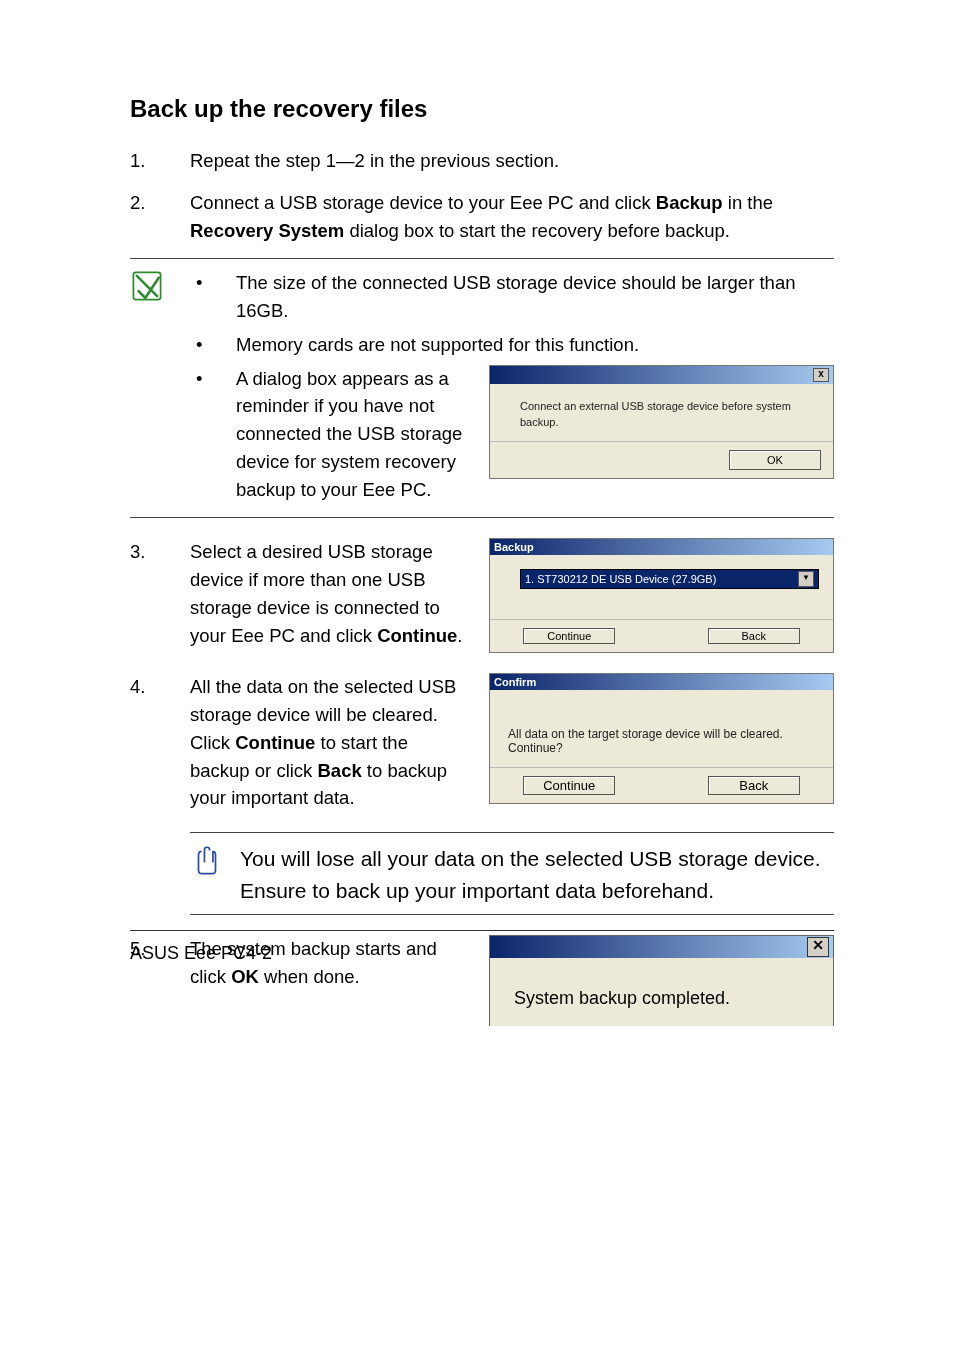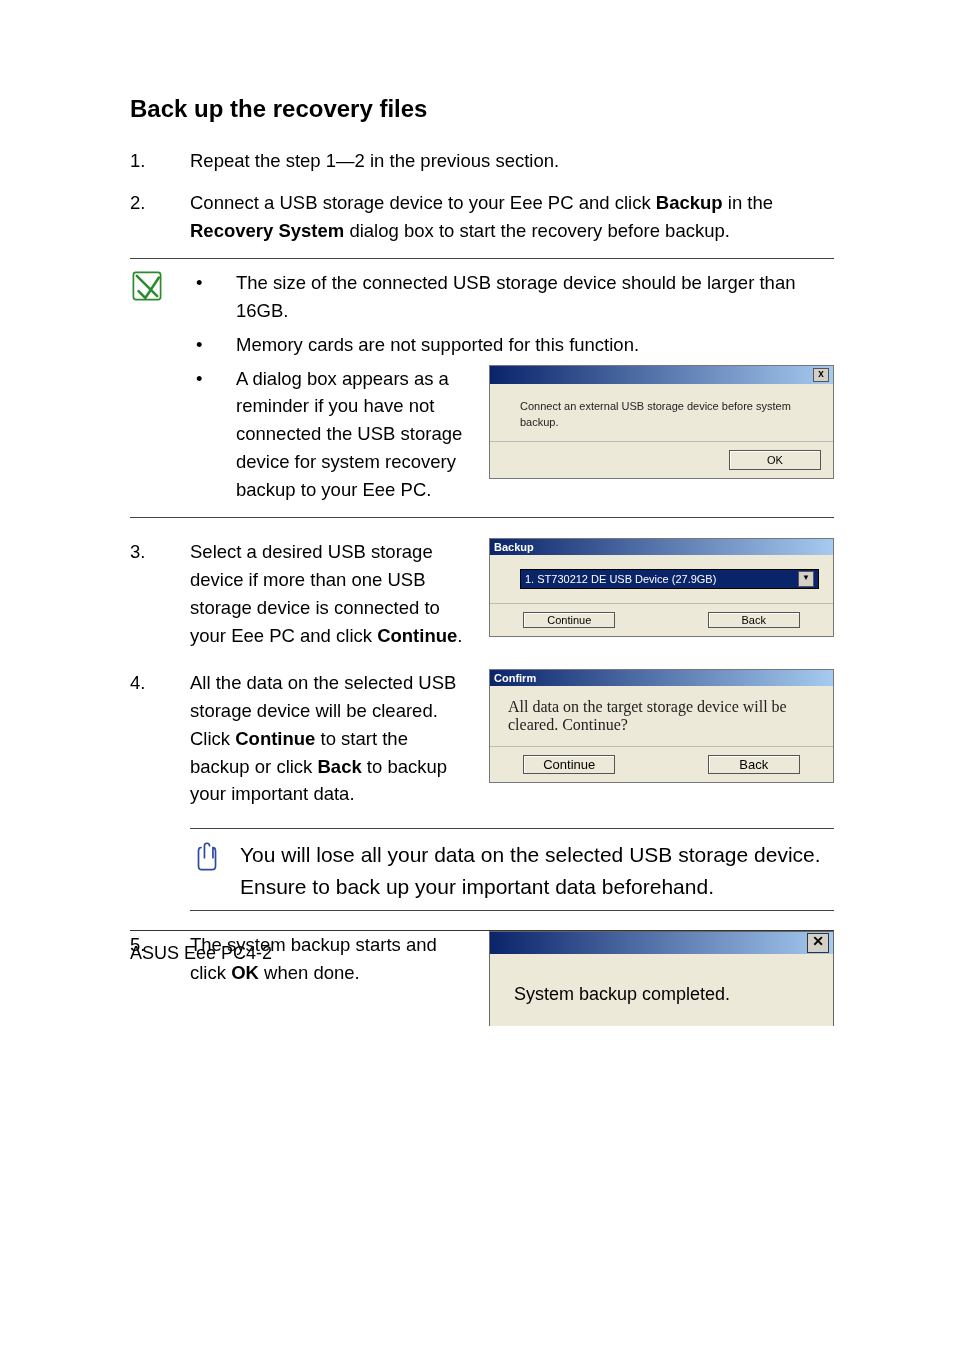--- a/index.html
+++ b/index.html
@@ -129,21 +129,21 @@
   }
   .dropdown {
     display: flex;
     border: 1px solid #000;
     background: #0a246a;
     color: #fff;
     font-size: 11px;
     padding: 1px 4px;
     justify-content: space-between;
     align-items: center;
-    margin-bottom: 4px;
+    margin-bottom: 20px;
   }
   .dropdown .arrow {
     width: 14px;
     height: 14px;
     background: #d4d0c8;
     border: 1px solid #555;
     color: #000;
     text-align: center;
     font-size: 8px;
     line-height: 12px;
@@ -292,21 +292,21 @@
         <div class="ol-body">
           <span>All the data on the selected USB storage device will be cleared. Click </span><span class="bold">Continue</span><span> to start the backup or click </span><span class="bold">Back</span><span> to backup your important data.</span>
         </div>
       </div>
     </div>
     <div class="right">
       <div class="dlg">
         <div class="dlg-title">
           <span>Confirm</span>
         </div>
-        <div class="dlg-body" style="padding:12px 18px 12px 18px;font-size:16px;font-family:Liberation Serif, serif;">All data on the target storage device will be cleared. Continue?</div>
+        <div class="dlg-body" style="padding:37px 18px 12px 18px;font-size:12px;">All data on the target storage device will be cleared. Continue?</div>
         <div class="dlg-footer" style="justify-content:space-around;">
           <div class="win-btn" style="font-size:13px;">Continue</div>
           <div class="win-btn" style="font-size:13px;">Back</div>
         </div>
       </div>
     </div>
   </div>
 
   <div class="note-box" style="margin-left:60px;">
     <div class="icon-col" style="width:50px;">

